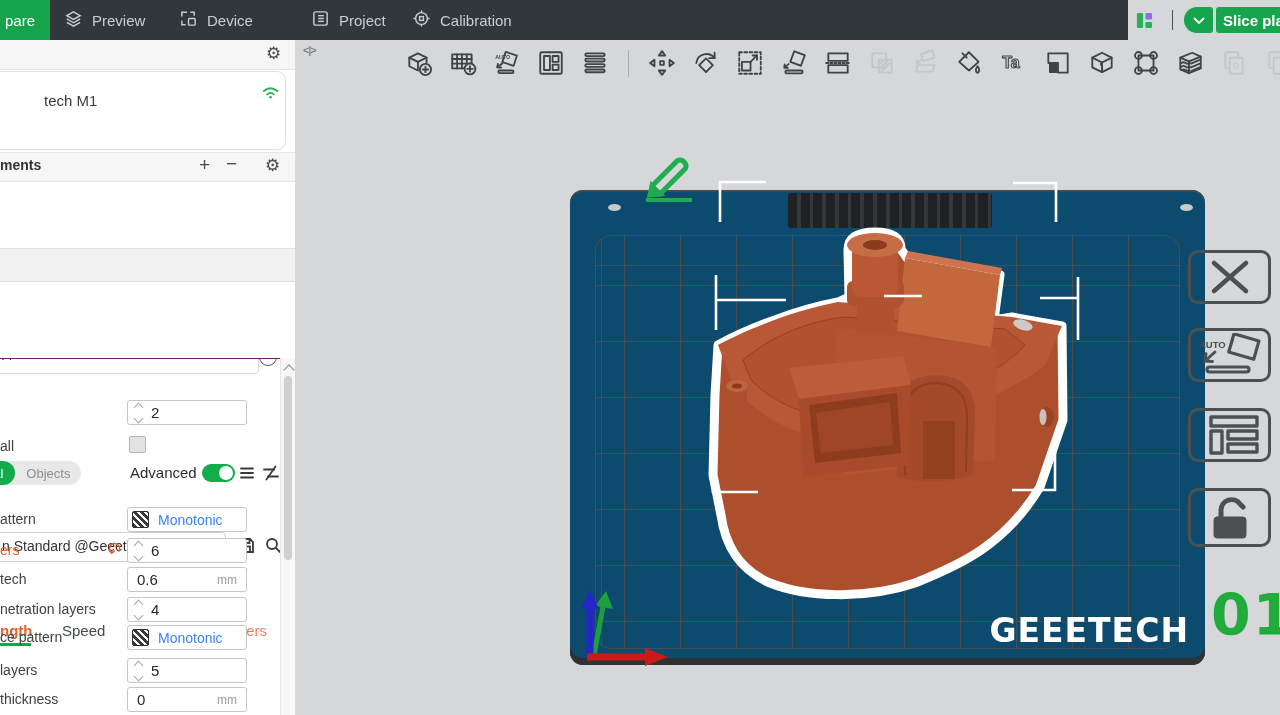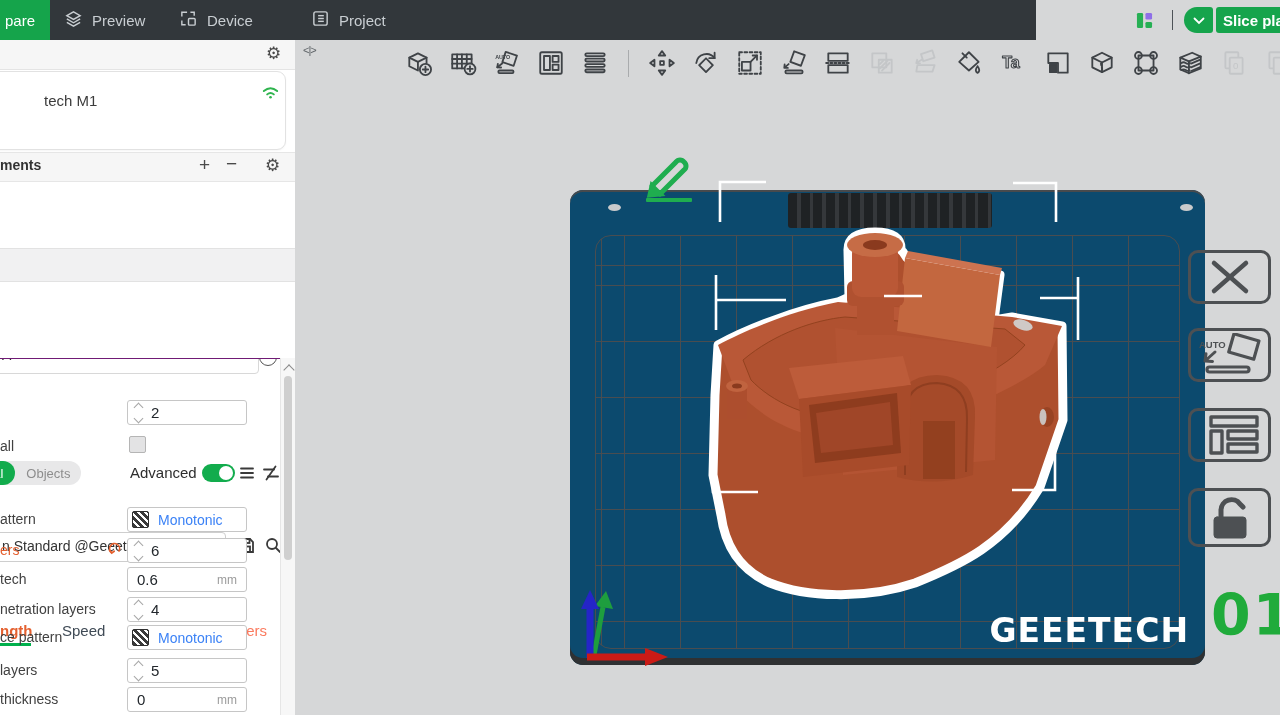--- a/index.html
+++ b/index.html
@@ -1,20 +1,20 @@
 <!DOCTYPE html>
 <html><head>
 <meta charset="utf-8">
 <style>
   html,body{margin:0;padding:0;background:#d6d7d8;}
   #app{position:relative;width:1280px;height:715px;overflow:hidden;
        font-family:"Liberation Sans","DejaVu Sans",sans-serif;
        -webkit-font-smoothing:antialiased;}
   
-  #topbar{position:absolute;left:0;top:0;width:1036px;height:40px;background:#32373b;}
+  #topbar{position:absolute;left:0;top:0;width:1128px;height:40px;background:#32373b;}
   .tab-green{position:absolute;left:0;top:0;width:45px;height:40px;background:#15a44b;
              color:#fff;font-size:15px;display:flex;align-items:center;padding-left:5px;}
   .ttab{position:absolute;top:0;height:40px;display:flex;align-items:center;gap:9px;
         color:#c9ced2;font-size:15px;}
   .ttab svg{stroke:#c9ced2;fill:none;stroke-width:1.5;}
   #tb-right-sep{position:absolute;left:1172px;top:10px;width:1px;height:20px;background:#4d5257;}
   #slice-drop{position:absolute;left:1184px;top:7px;width:29px;height:26px;background:#16a44c;
               border-radius:13px 3px 3px 13px;display:flex;align-items:center;justify-content:center;}
   #slice-btn{position:absolute;left:1216px;top:7px;width:64px;height:26px;background:#16a44c;
              border-radius:3px 0 0 3px;color:#fff;font-size:15px;font-weight:bold;
@@ -162,20 +162,33 @@
         <svg width="19" height="19" viewBox="0 0 20 20">
             <rect x="3" y="3" width="14" height="14" rx="2"></rect>
             <line x1="7.5" y1="7" x2="13.5" y2="7"></line>
             <line x1="7.5" y1="10" x2="13.5" y2="10"></line>
             <line x1="7.5" y1="13" x2="13.5" y2="13"></line>
           </svg>
       </span>
       <span>Project</span>
     </div>
 
+    <div class="ttab" style="left:412px">
+      <span>
+        <svg width="19" height="19" viewBox="0 0 20 20">
+            <circle cx="10" cy="10" r="6.2"></circle>
+            <rect x="8" y="8" width="4" height="4"></rect>
+            <line x1="10" y1="1.5" x2="10" y2="3.5"></line>
+            <line x1="10" y1="16.5" x2="10" y2="18.5"></line>
+            <line x1="1.5" y1="10" x2="3.5" y2="10"></line>
+            <line x1="16.5" y1="10" x2="18.5" y2="10"></line>
+          </svg>
+      </span>
+      <span>Calibration</span>
+    </div>
 
     <span style="position:absolute;left:1136px;top:12px;">
       <svg width="17" height="17" viewBox="0 0 18 18">
           <rect x="1" y="1" width="6.5" height="16" rx="1.5" fill="#27b054"></rect>
           <rect x="10" y="1" width="7" height="7" rx="1.5" fill="#8f6fe8"></rect>
           <rect x="10" y="10.5" width="7" height="6.5" rx="1.5" fill="#27b054"></rect>
         </svg>
     </span>
     <div id="tb-right-sep"></div>
 

